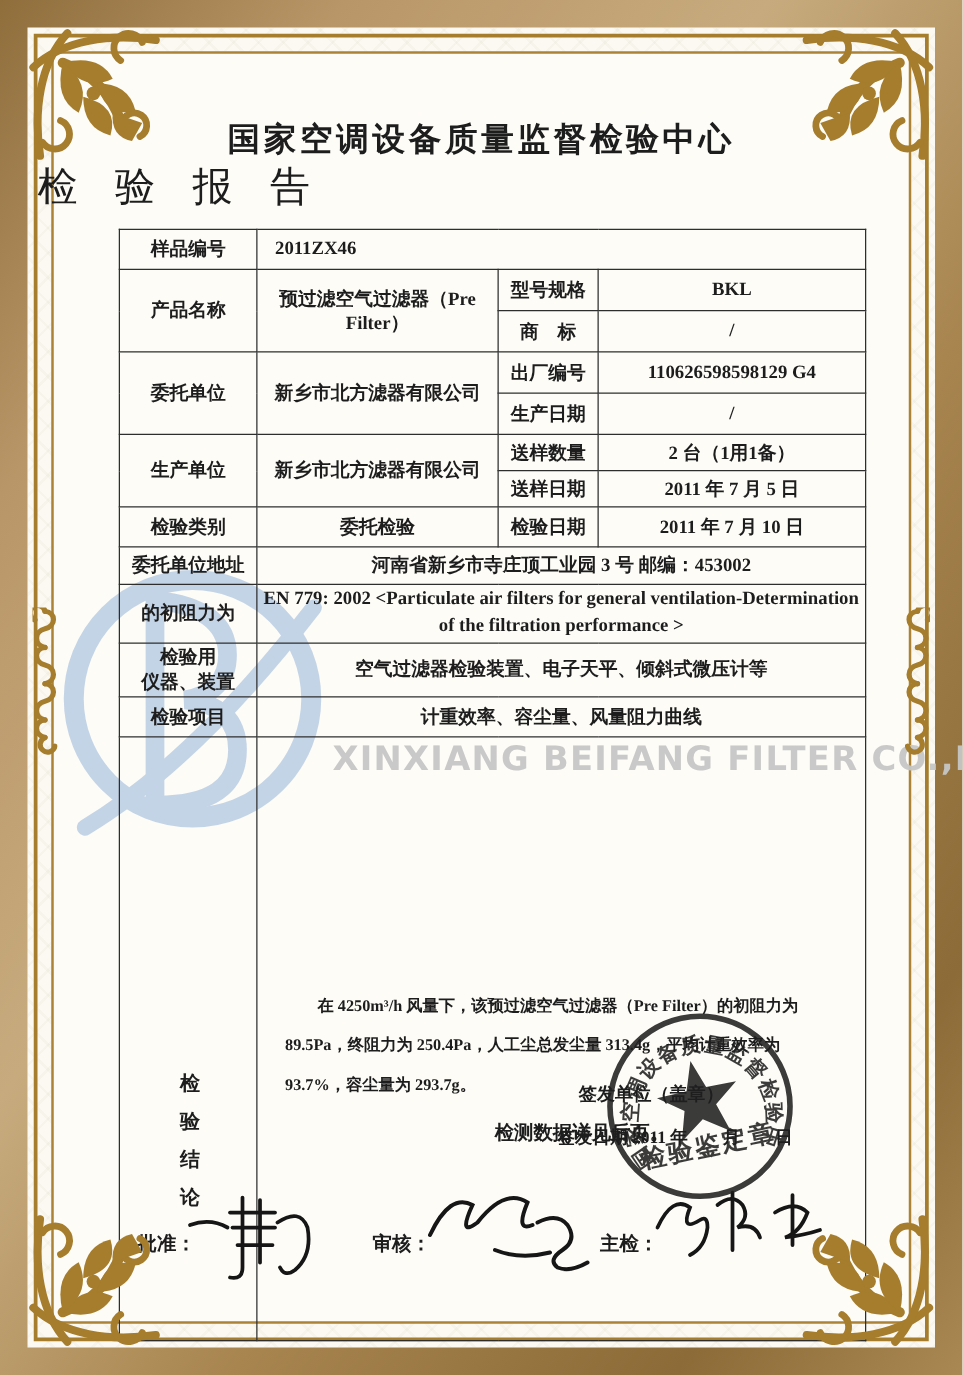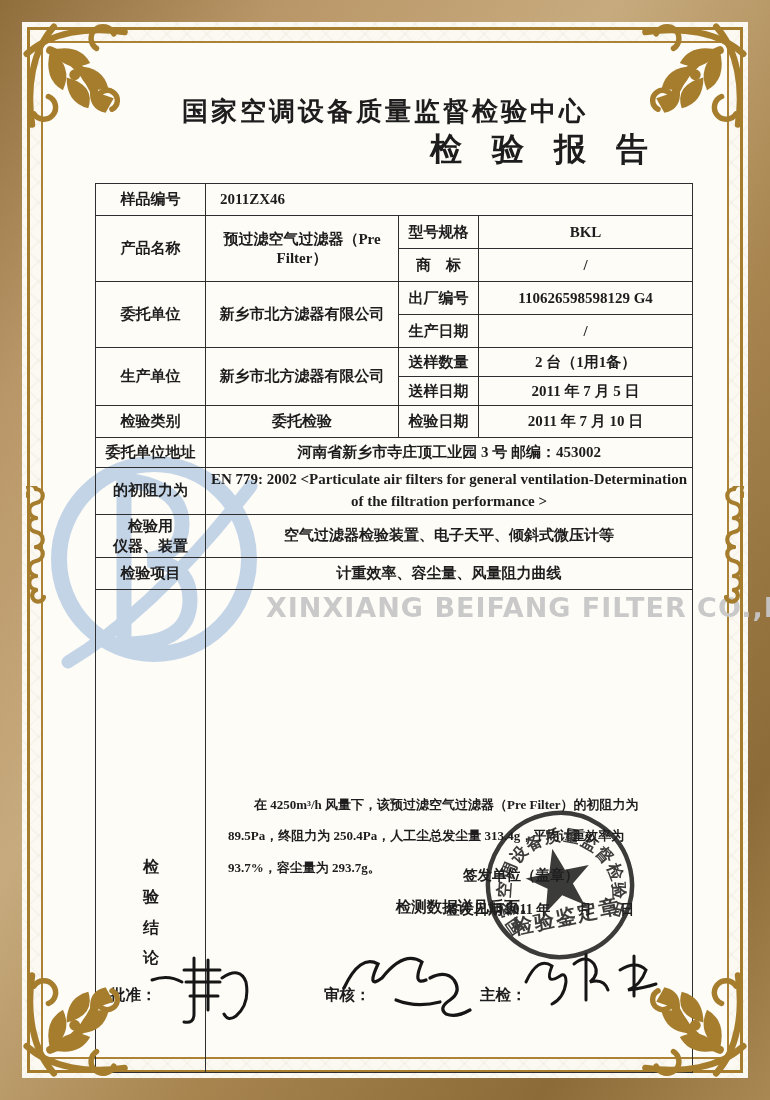--- a/index.html
+++ b/index.html
@@ -25,22 +25,22 @@
   .wm{position:absolute;z-index:1;}
   .wm-cn{left:202px;top:452px;font-family:"DejaVu Sans","Liberation Sans",sans-serif;
     font-size:118px;font-weight:800;color:#cbcbcb;letter-spacing:24px;white-space:nowrap;opacity:.85;line-height:1.2;}
   .wm-en{left:266px;top:592px;font-family:"DejaVu Sans","Liberation Sans",sans-serif;
     font-size:27px;font-weight:600;color:#c7c7c7;letter-spacing:1px;white-space:nowrap;opacity:.95;}
   .wm-logo{left:46px;top:424px;width:230px;height:270px;opacity:.8;}
 
   .content{position:absolute;inset:0;z-index:2;border-radius:19px;}
   .org-title{position:absolute;top:94px;left:0;width:770px;text-align:center;
     font-size:26px;font-weight:700;letter-spacing:3px;}
-  .report-title{position:absolute;top:128px;left:0;width:678px;text-align:right;
-    font-size:32px;font-weight:700;letter-spacing:30px;text-indent:30px;}
+  .report-title{position:absolute;top:128px;left:0;width:678px;text-align:left;
+    font-size:32px;font-weight:400;letter-spacing:30px;text-indent:30px;}
   .meta-row{position:absolute;top:160px;left:95px;width:597px;display:flex;
     justify-content:space-between;font-size:15px;font-weight:700;}
 
   table.report{position:absolute;left:95px;top:183px;width:597px;border-collapse:collapse;table-layout:fixed;}
   table.report td{border:1.6px solid #2e2e2e;text-align:center;vertical-align:middle;
     font-size:15px;font-weight:600;padding:1px 4px;background:transparent;}
   td.lab{font-weight:700;}
   td.eng{font-size:14.5px;line-height:1.45;padding:2px 8px;}
   td.concl{vertical-align:top;text-align:left;position:relative;}
   .v-label{writing-mode:vertical-lr;letter-spacing:1.9em;margin:0 auto;
@@ -50,21 +50,21 @@
   .two-line span{display:block;line-height:1.35;}
 
   .sign-issuer{position:absolute;left:463px;top:866px;font-size:14.5px;font-weight:600;z-index:2;}
   .sign-date{position:absolute;left:446px;top:901px;font-size:14px;font-weight:600;z-index:2;}
 
   .stamp{position:absolute;left:472px;top:797px;width:176px;height:176px;z-index:4;
     transform:rotate(-12deg);opacity:.87;}
 
   .sig-row-label{position:absolute;font-size:15.5px;font-weight:700;z-index:3;}
   .lbl-approve{left:110px;top:985px;}
-  .lbl-review{left:298px;top:985px;margin-left:26px;}
+  .lbl-review{left:298px;top:985px;}
   .lbl-inspect{left:480px;top:985px;}
   .sig{position:absolute;z-index:3;}
   .sig1{left:148px;top:952px;width:120px;height:78px;}
   .sig2{left:338px;top:948px;width:150px;height:70px;}
   .sig3{left:522px;top:948px;width:140px;height:62px;}
 </style>
 </head>
 <body>
 
 <div class="page">

